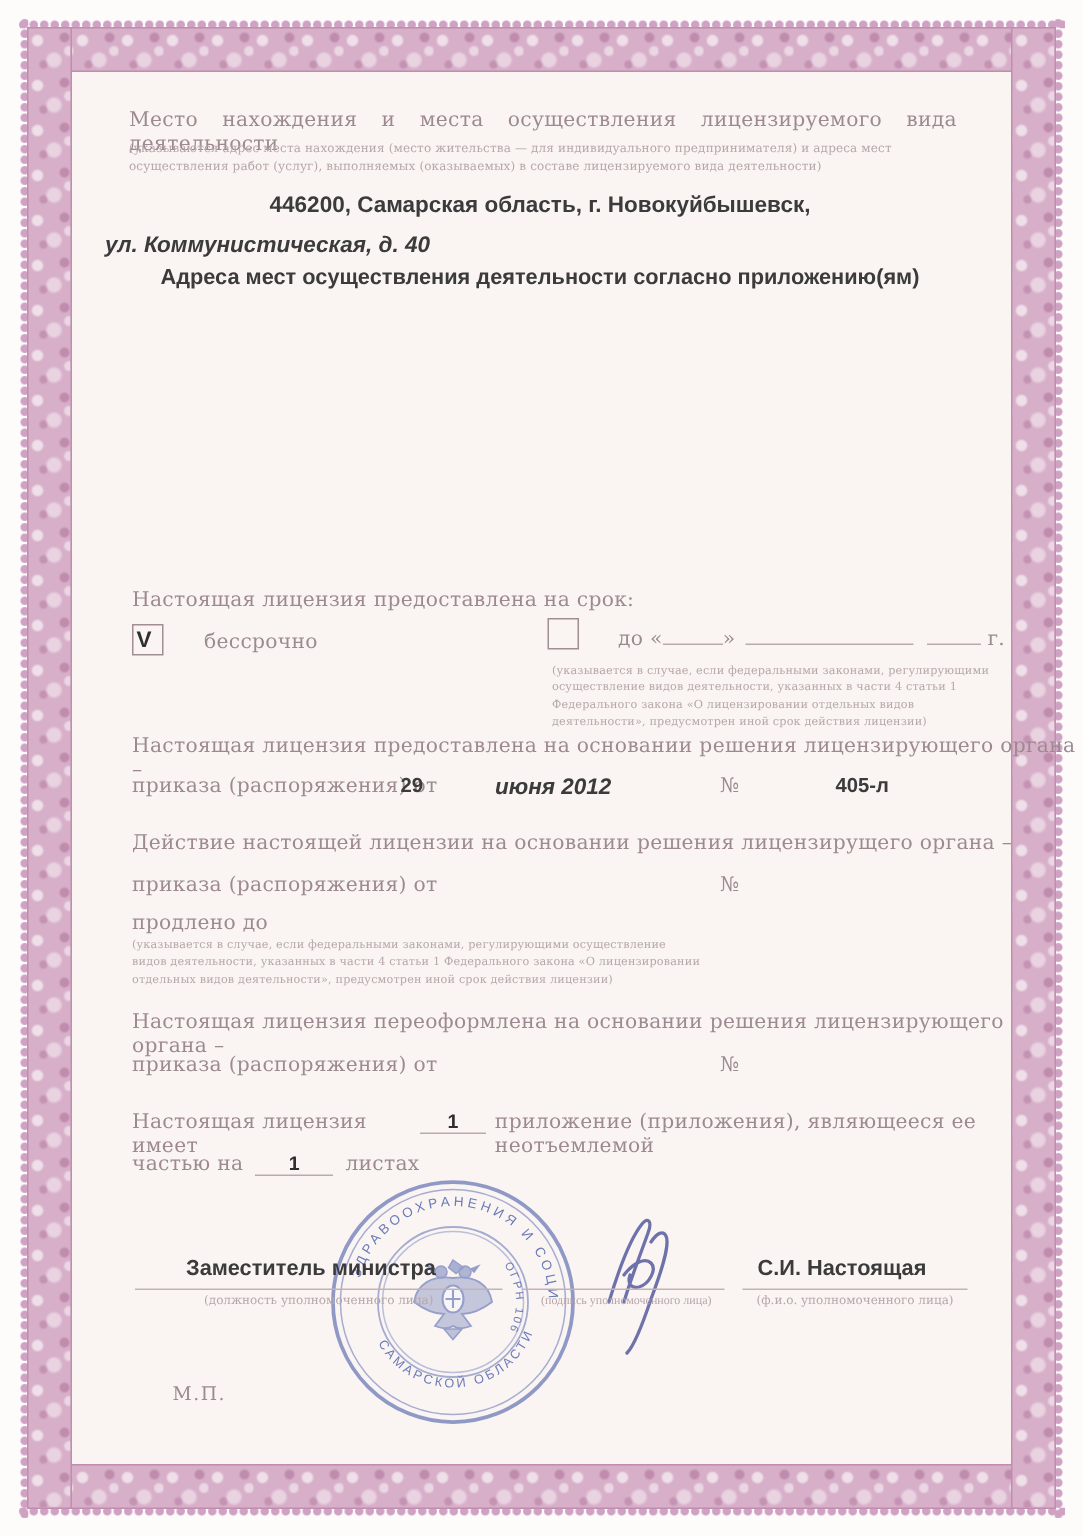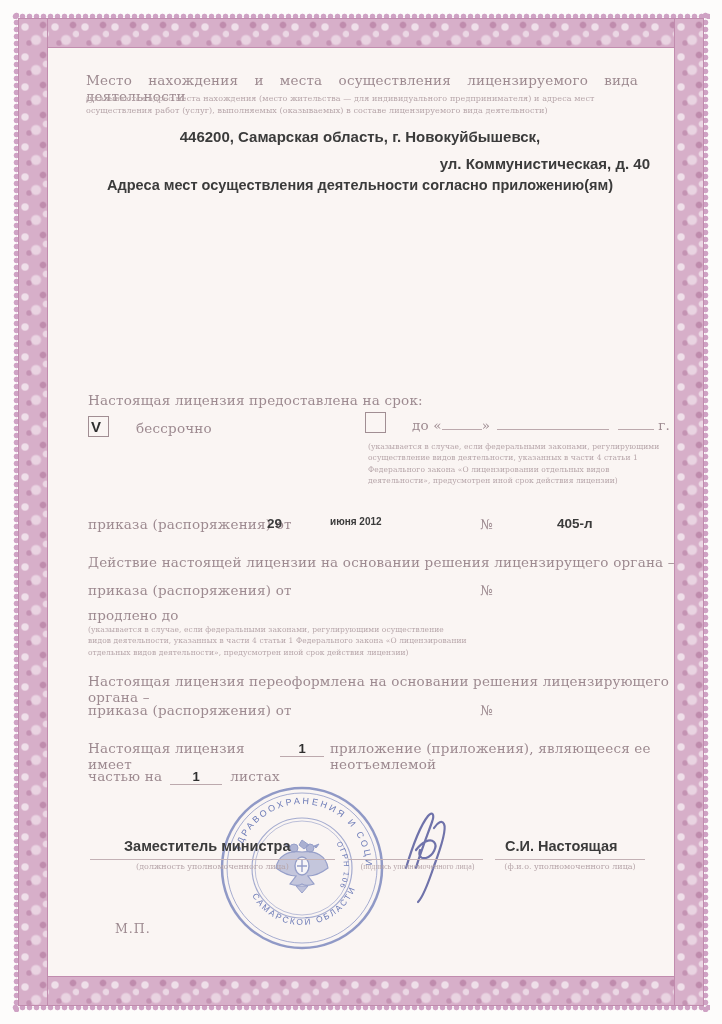--- a/index.html
+++ b/index.html
@@ -62,45 +62,46 @@
   <div class="lace lace-right"></div>
   <div class="band band-top"></div>
   <div class="band band-bottom"></div>
   <div class="band band-left"></div>
   <div class="band band-right"></div>
 
   <div class="abs rose serif13" style="left:86px;top:72px;width:552px;text-align:justify;text-align-last:justify;">Место нахождения и места осуществления лицензируемого вида деятельности</div>
   <div class="abs note" style="left:86px;top:93px;width:552px;">(указываются адрес места нахождения (место жительства — для индивидуального предпринимателя) и адреса мест осуществления работ (услуг), выполняемых (оказываемых) в составе лицензируемого вида деятельности)</div>
 
   <div class="abs boldink" style="left:70px;top:128px;width:580px;text-align:center;font-size:15px;">446200, Самарская область, г. Новокуйбышевск,</div>
-  <div class="abs boldink" style="left:70px;top:155px;width:580px;text-align:right;font-size:15px;">ул. Коммунистическая, д. 40</div>
+  <div class="abs boldink" style="left:70px;top:155px;width:580px;text-align:left;font-size:15px;font-style:italic;">ул. Коммунистическая, д. 40</div>
   <div class="abs boldink" style="left:70px;top:177px;width:580px;text-align:center;font-size:14.5px;">Адреса мест осуществления деятельности согласно приложению(ям)</div>
 
   <div class="abs rose serif13" style="left:88px;top:392px;">Настоящая лицензия предоставлена на срок:</div>
 
   <div class="checkbox" style="left:88px;top:416px;">
     <span class="checkmark">V</span>
   </div>
   <div class="abs rose serif13" style="left:136px;top:420px;">бессрочно</div>
 
   <div class="checkbox" style="left:365px;top:412px;"></div>
   <div class="abs rose serif13 flexrow" style="left:412px;top:416px;">
     <span>до «</span>
     <span class="blankline" style="width:40px;"></span>
     <span>»</span>
     <span class="blankline" style="width:112px;margin-left:7px;"></span>
     <span class="blankline" style="width:36px;margin-left:9px;margin-right:4px;"></span>
     <span>г.</span>
   </div>
   <div class="abs note" style="left:368px;top:441px;width:296px;font-size:7.5px;">(указывается в случае, если федеральными законами, регулирующими осуществление видов деятельности, указанных в части 4 статьи 1 Федерального закона «О лицензировании отдельных видов деятельности», предусмотрен иной срок действия лицензии)</div>
 
+  <div class="abs rose serif13" style="left:88px;top:489px;">Настоящая лицензия предоставлена на основании решения лицензирующего органа –</div>
   <div class="abs" style="left:0;top:516px;width:722px;height:20px;">
     <span class="abs rose serif13" style="left:88px;">приказа (распоряжения)  от</span>
     <span class="abs boldink" style="left:267px;font-size:13.5px;">29</span>
-    <span class="abs boldink" style="left:330px;font-size:10px;">июня 2012</span>
+    <span class="abs boldink" style="left:330px;font-size:15px;font-style:italic;">июня 2012</span>
     <span class="abs rose serif13" style="left:480px;">№</span>
     <span class="abs boldink" style="left:557px;font-size:13.5px;">405-л</span>
   </div>
 
   <div class="abs rose serif13" style="left:88px;top:554px;">Действие настоящей лицензии на основании решения лицензирущего органа –</div>
   <div class="abs" style="left:0;top:582px;width:722px;height:20px;">
     <span class="abs rose serif13" style="left:88px;">приказа (распоряжения)  от</span>
     <span class="abs rose serif13" style="left:480px;">№</span>
   </div>
   <div class="abs rose serif13" style="left:88px;top:607px;">продлено до</div>

